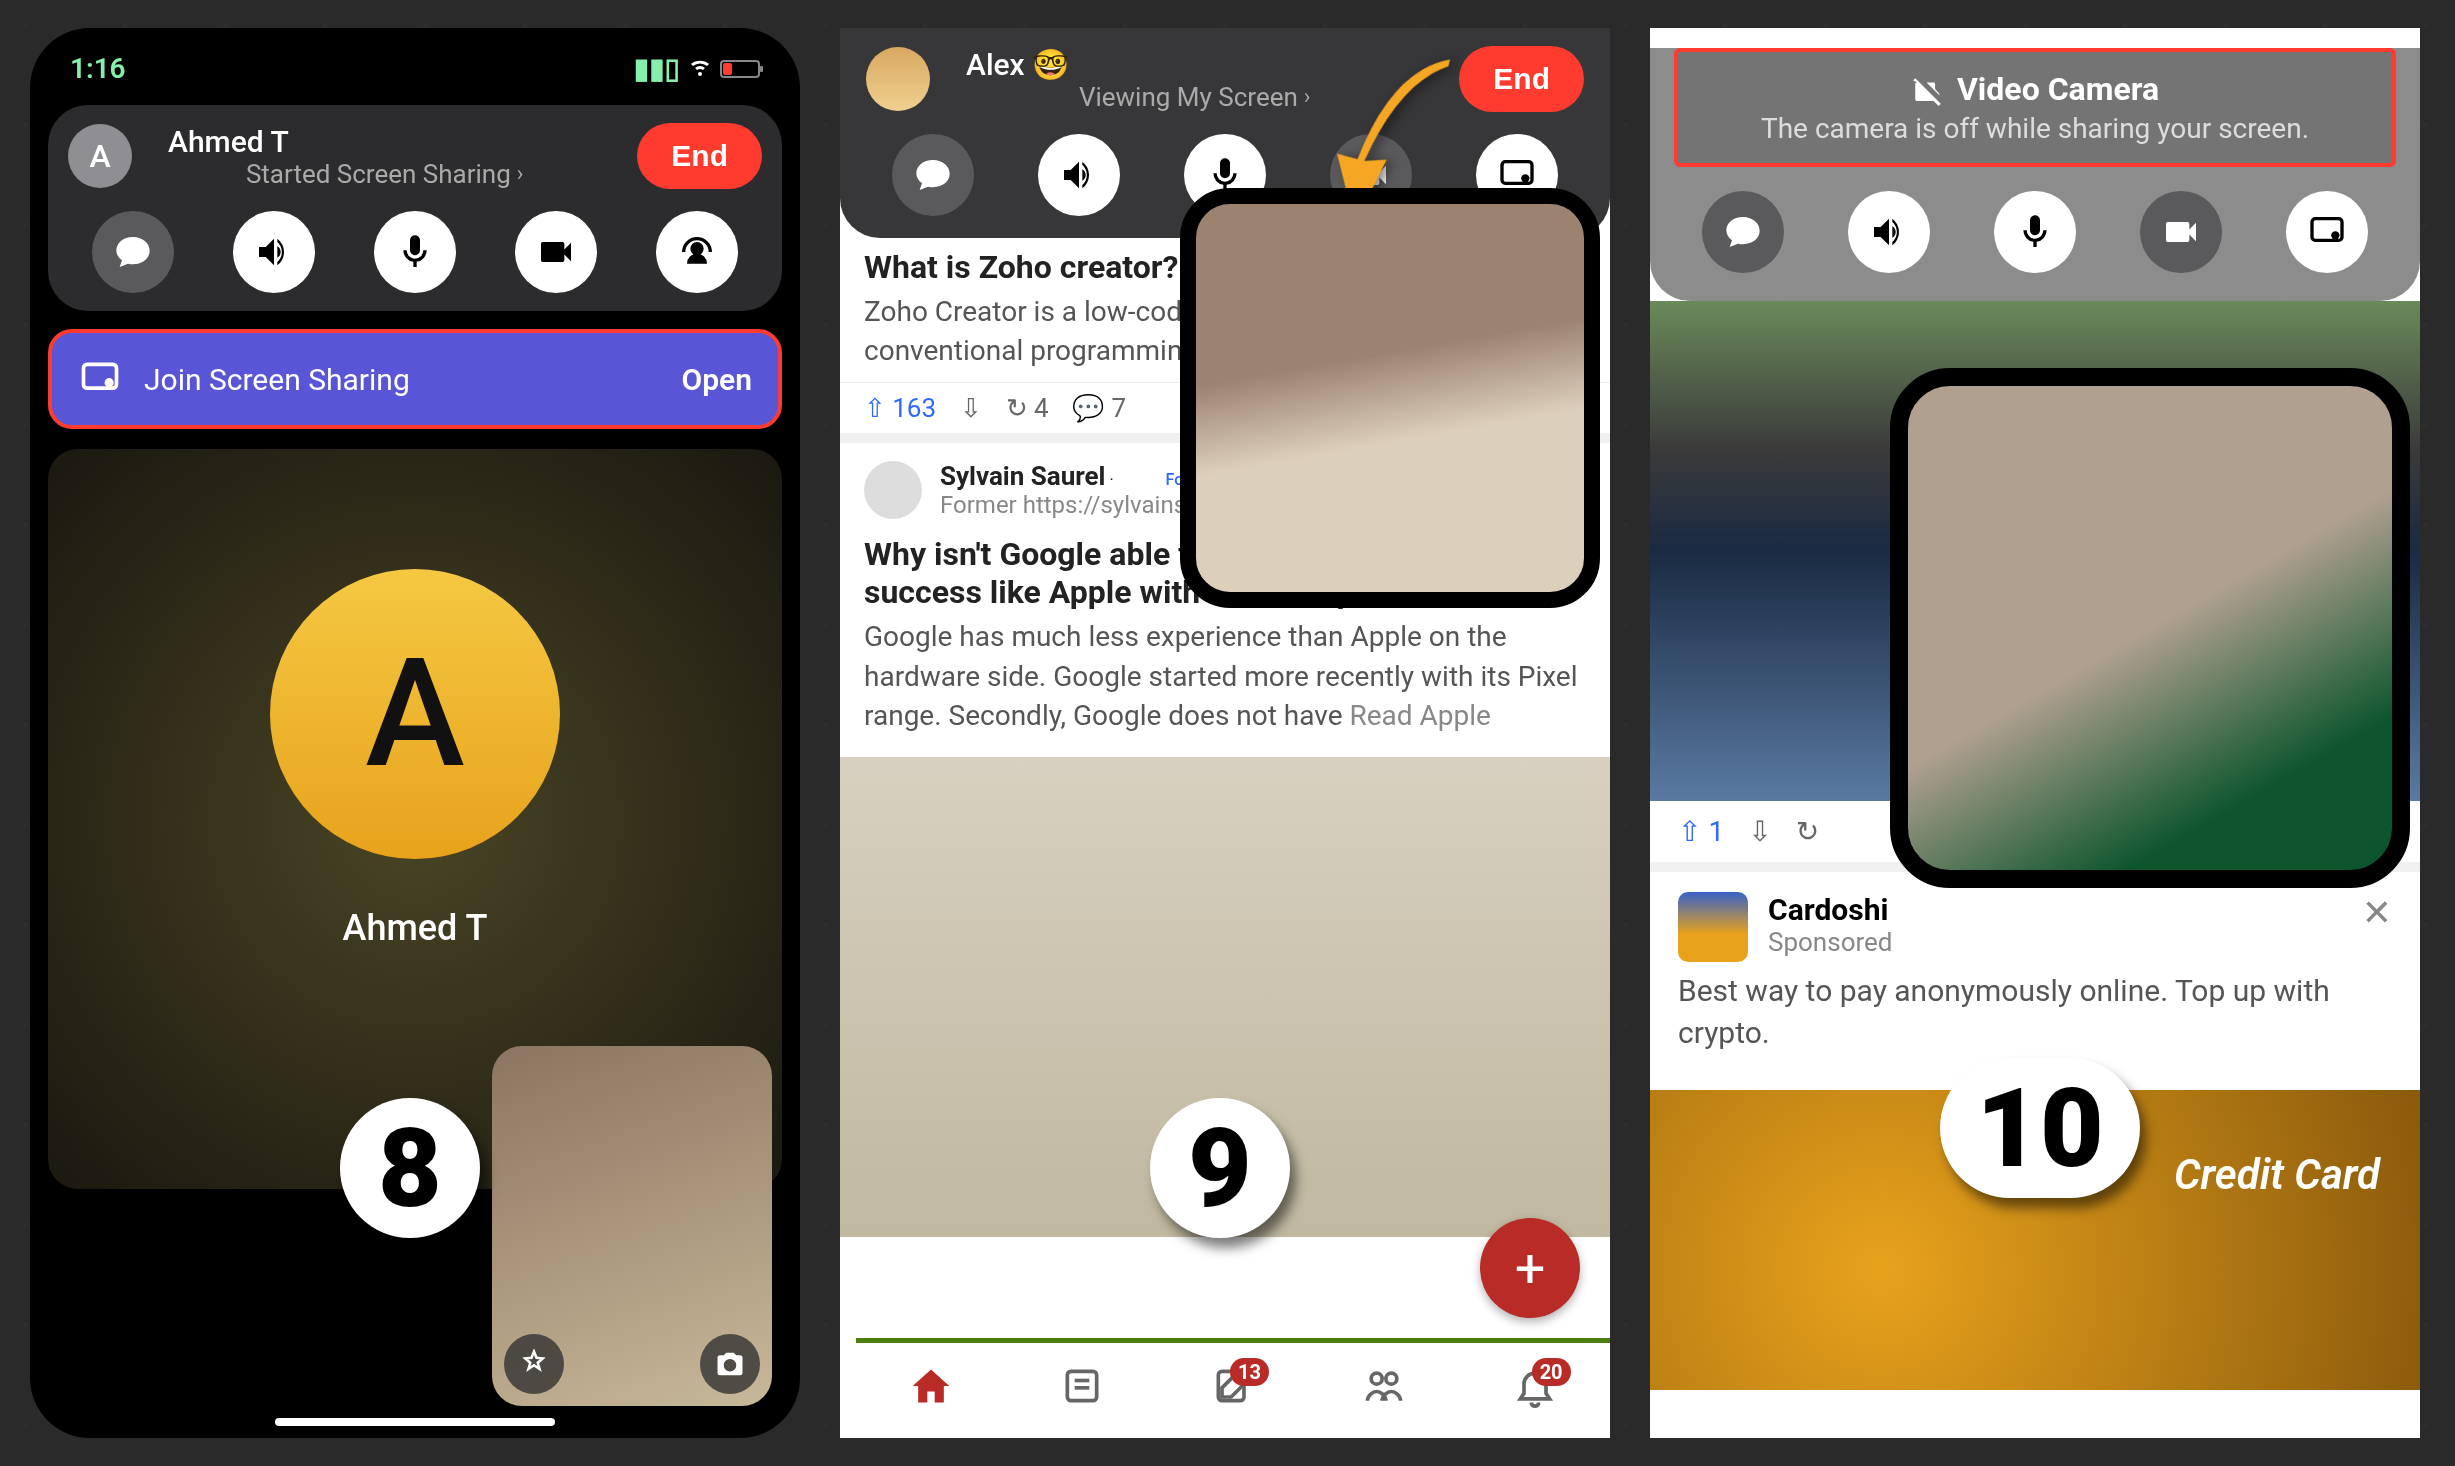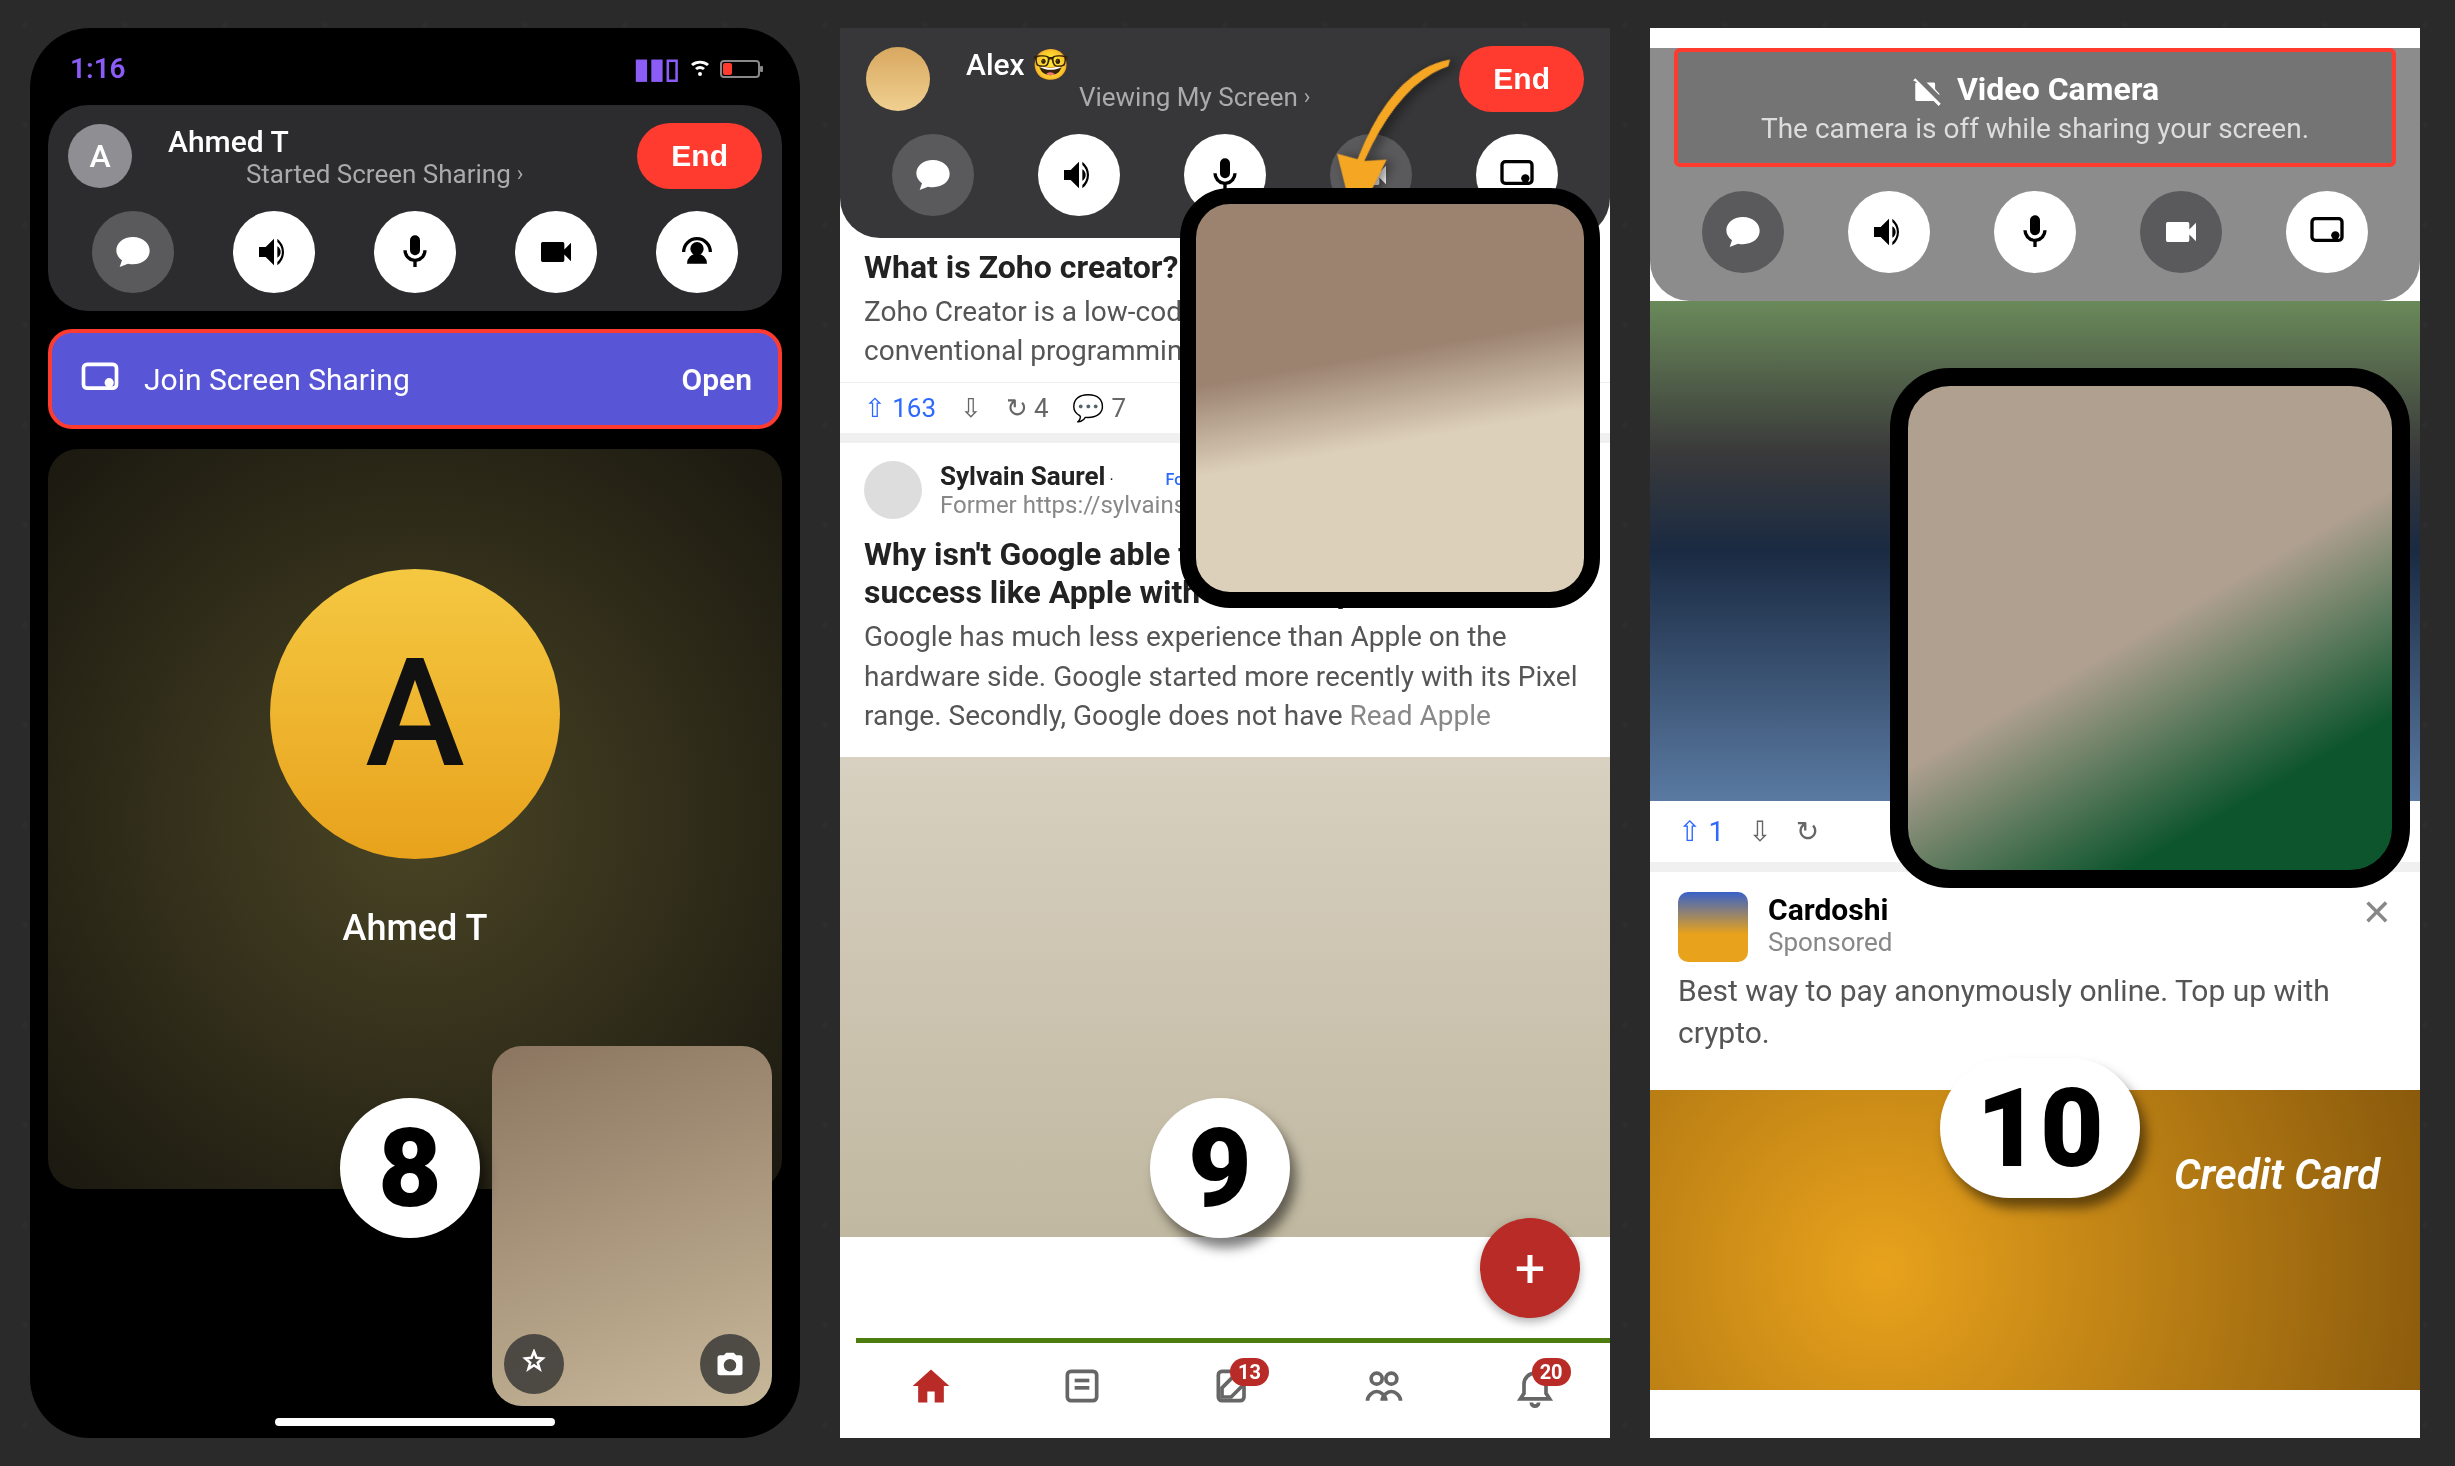--- a/index.html
+++ b/index.html
@@ -27,21 +27,21 @@
     width: 770px;
     height: 1410px;
     background:#000;
     border-radius: 60px;
     overflow:hidden;
     flex-shrink:0;
   }
   .phone.light { background:#fff; border-radius:0; }
 
   
-  .status-bar { display:flex; justify-content:space-between; padding:24px 40px 10px; color:#8b5cf6; font-size:28px; font-weight:600;}
+  .status-bar { display:flex; justify-content:space-between; padding:24px 40px 10px; color:#86efac; font-size:28px; font-weight:600;}
   .status-icons { display:flex; gap:8px; align-items:center;}
   .battery { width:40px; height:18px; border:2px solid #888; border-radius:4px; position:relative;}
   .battery::after{content:"";position:absolute;right:-5px;top:4px;width:3px;height:6px;background:#888;border-radius:1px;}
   .battery-fill{position:absolute;left:1px;top:1px;bottom:1px;width:25%;background:#ff3b30;border-radius:2px;}
 
   .call-banner {
     margin:10px 18px; padding:18px 20px;
     background:#2c2c2e; border-radius:40px;
   }
   .call-top{display:flex;align-items:center;gap:36px;}

